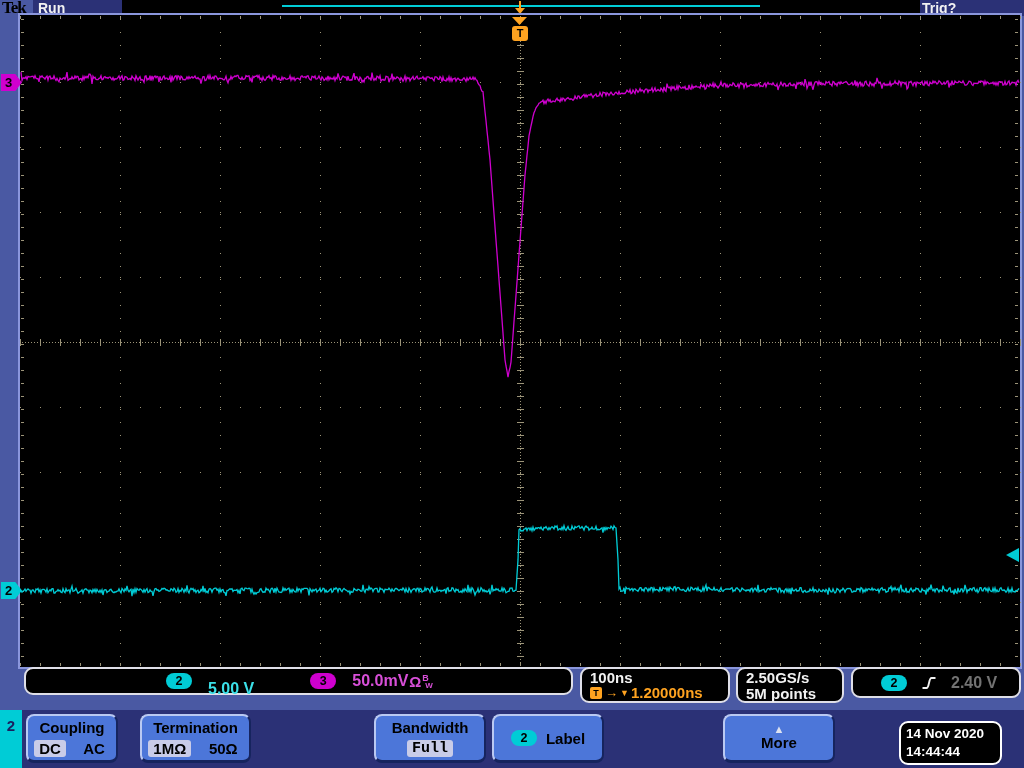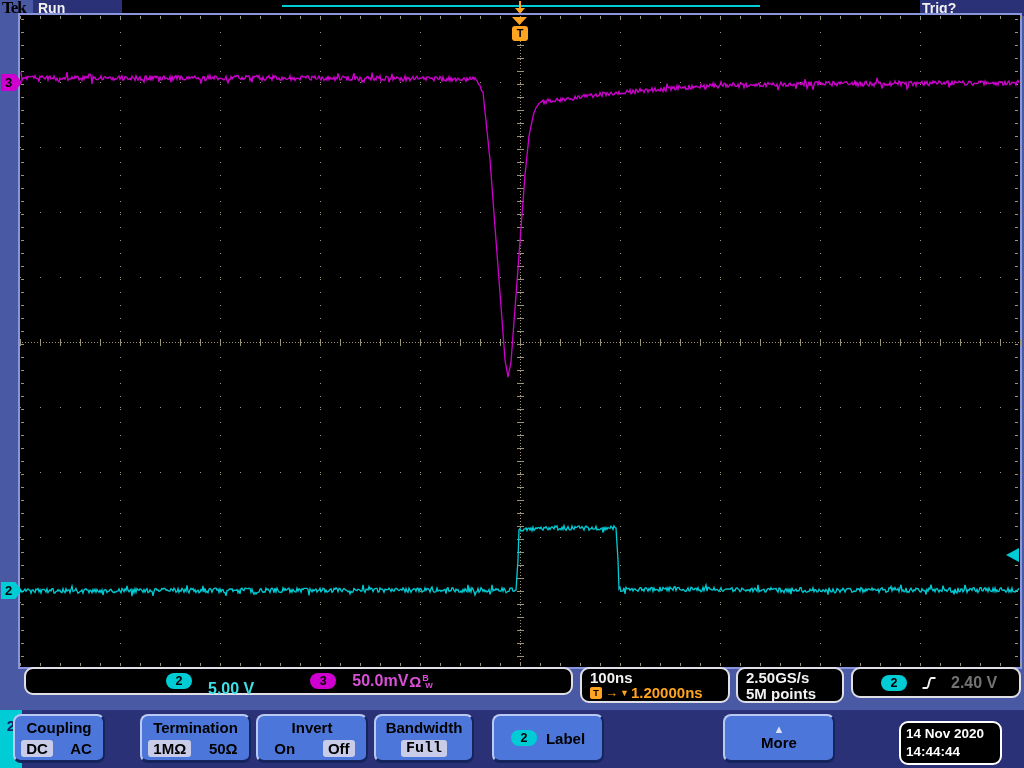--- a/index.html
+++ b/index.html
@@ -64,24 +64,24 @@
         border-top:2px solid #bac9f2;border-left:2px solid #bac9f2;border-right:2px solid #16245e;border-bottom:3px solid #16245e;
         color:#000;font:600 15px "Liberation Sans",sans-serif;}
   .skey-title{text-align:center;margin-top:3px;}
   .skey-opts{display:flex;justify-content:space-around;margin-top:4px;font-weight:700;align-items:center;}
   .skey-opts.center{justify-content:center;font-family:Liberation Mono, monospace;}
   .opt{padding:0 5px;border-radius:3px;}
   .opt.sel{background:#c9cce8;}
   .skey.label-key{display:flex;align-items:center;justify-content:center;gap:9px;}
   .skey.more-key{display:flex;flex-direction:column;align-items:center;justify-content:center;}
   .more-arrow{color:#dde2f0;font-size:11px;line-height:9px;}
-  .k-coupling{left:13px;width:92px;}
+  .k-coupling{left:26px;width:92px;}
   .k-termination{left:140px;width:111px;}
   .k-invert{left:256px;width:112px;}
-  .k-bandwidth{left:374px;width:100px;}
+  .k-bandwidth{left:374px;width:112px;}
   .k-label{left:492px;width:112px;}
   .k-more{left:723px;width:112px;}
   .clock{position:absolute;left:899px;top:11px;width:103px;height:44px;background:#000;border:2px solid #fff;border-radius:9px;box-sizing:border-box;color:#fff;font:700 13.5px "Liberation Sans",sans-serif;padding:2px 5px;}
   .clock div{line-height:18px;}
 </style>
 </head>
 <body>
 
 <div class="titlebar">
   <div class="tek-zone">
@@ -1818,27 +1818,20 @@
   </div>
 
   <div class="skey k-termination">
     <div class="skey-title">Termination</div>
     <div class="skey-opts">
       <span class="opt sel">1MΩ</span>
       <span class="opt">50Ω</span>
     </div>
   </div>
 
-  <div class="skey k-invert">
-    <div class="skey-title">Invert</div>
-    <div class="skey-opts">
-      <span class="opt">On</span>
-      <span class="opt sel">Off</span>
-    </div>
-  </div>
 
   <div class="skey k-bandwidth">
     <div class="skey-title">Bandwidth</div>
     <div class="skey-opts center">
       <span class="opt sel">Full</span>
     </div>
   </div>
 
   <div class="skey k-label label-key">
     <span class="badge cyanbg">2</span>

